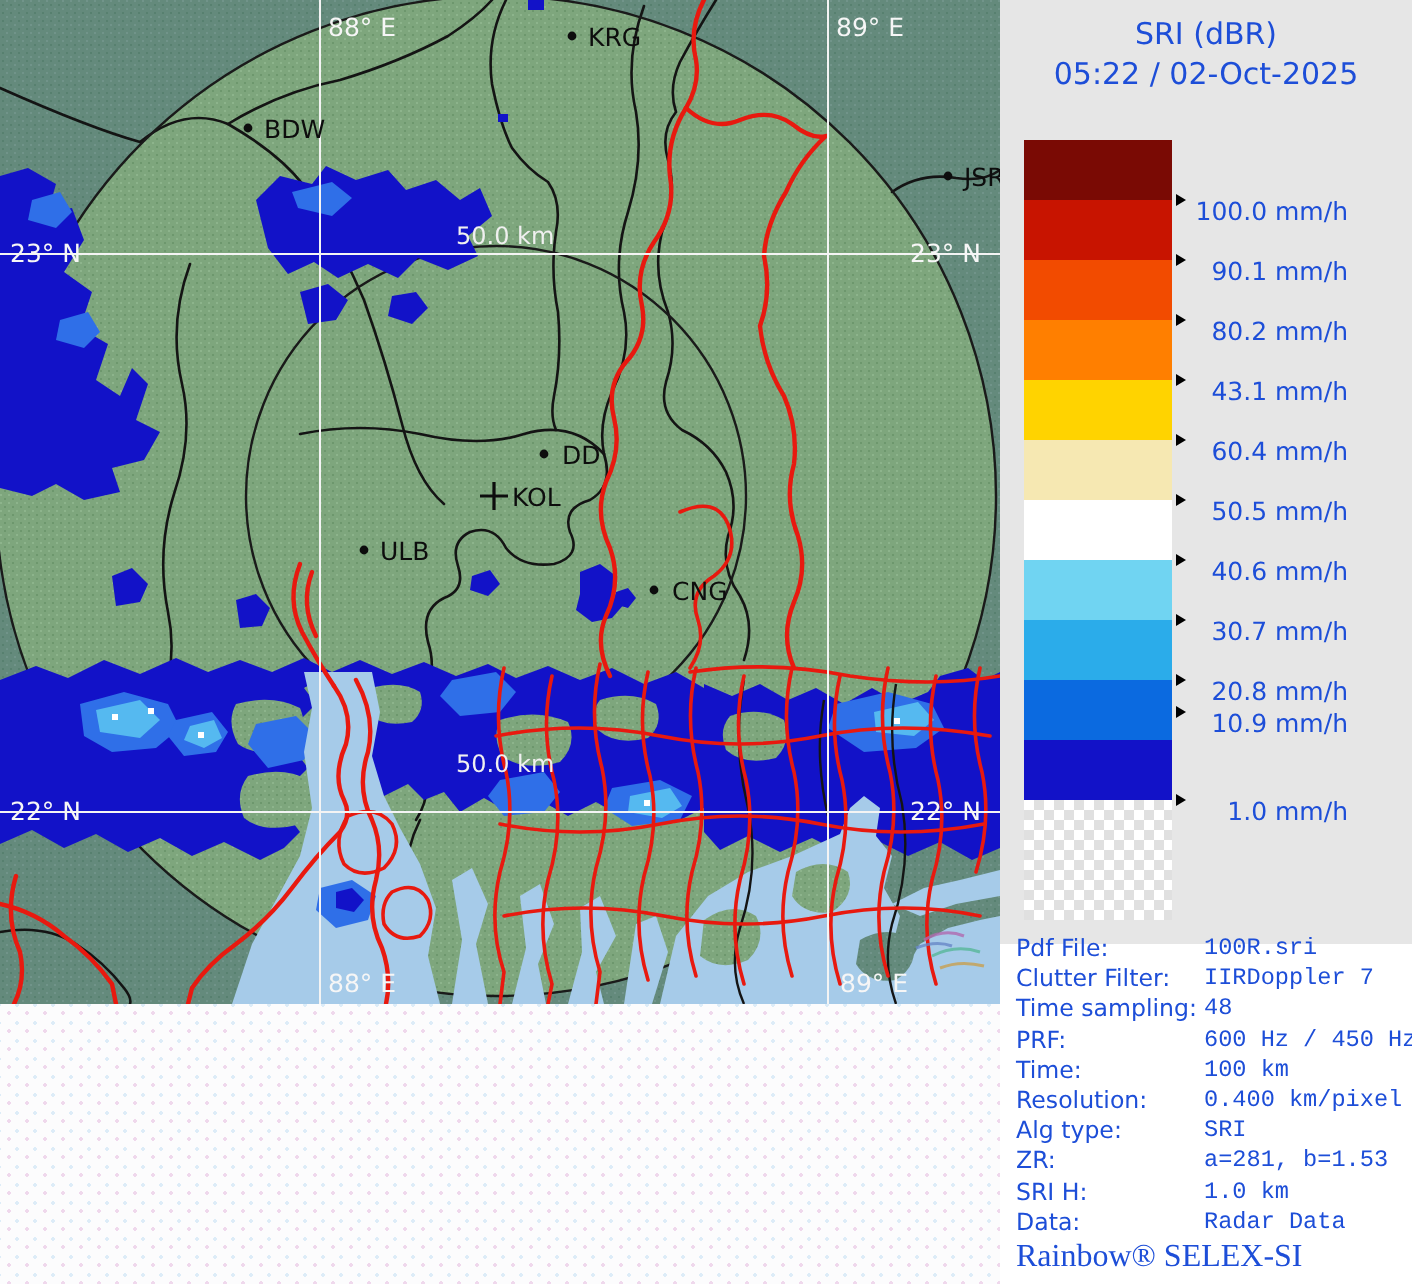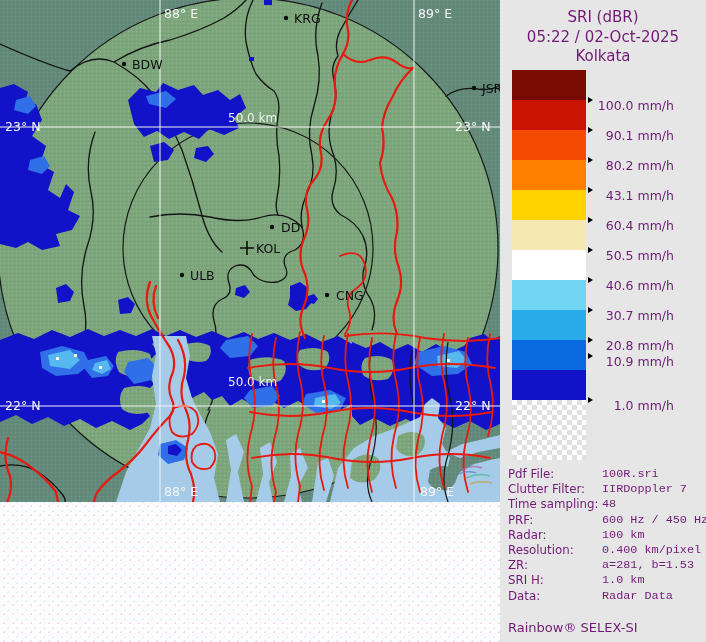--- a/index.html
+++ b/index.html
@@ -7,39 +7,39 @@
        font-family:"DejaVu Sans","Liberation Sans",sans-serif;background:#fff;}
   
   .map-area{position:absolute;left:0;top:0;width:500px;height:502px;}
   .map-area svg{display:block;}
   .nodata-strip{position:absolute;left:0;top:502px;width:500px;height:140px;
     background-color:#fcfcfd;
     background-image:radial-gradient(rgba(216,150,205,.35) 1px,transparent 1px),
                      radial-gradient(rgba(150,200,235,.30) 1px,transparent 1px);
     background-size:9px 9px,9px 9px;background-position:0 0,4px 5px;}
   
-  .panel{position:absolute;left:500px;top:0;width:206px;height:642px;background:#e6e6e6;color:#701a75;}
+  .panel{position:absolute;left:500px;top:0;width:206px;height:472px;background:#e6e6e6;color:#1d4ed8;}
   .panel-title{position:absolute;top:8px;left:0;width:100%;text-align:center;
     font-size:15px;line-height:19.5px;white-space:nowrap;}
   .legend-bar{position:absolute;left:12px;top:70px;width:74px;}
   .legend-bar .seg{height:30px;}
   .legend-bar .checker{height:60px;background-color:#fff;
     background-image:linear-gradient(45deg,#e0e0e0 25%,transparent 25% 75%,#e0e0e0 75%),
                      linear-gradient(45deg,#e0e0e0 25%,transparent 25% 75%,#e0e0e0 75%);
     background-size:10px 10px;background-position:0 0,5px 5px;}
   .legend-labels{position:absolute;left:0;top:70px;width:206px;height:400px;}
   .legend-row{position:absolute;left:88px;width:86px;height:14px;display:flex;align-items:center;}
   .tri{width:0;height:0;border-left:5px solid #000;border-top:3.5px solid transparent;
        border-bottom:3.5px solid transparent;margin-right:4px;flex:0 0 auto;}
   .legend-row .lab{flex:1;text-align:right;font-size:12.5px;white-space:nowrap;margin-top:10px;}
   .meta{position:absolute;left:8px;top:467px;width:196px;font-size:11.8px;}
   .meta-row{height:15.2px;display:flex;white-space:nowrap;}
   .meta-label{width:94px;flex:0 0 auto;}
   .meta-value{flex:1;font-family:Liberation Mono, monospace;}
-  .panel-footer{position:absolute;left:8px;top:620px;font-size:13px;white-space:nowrap;}
+  .panel-footer{position:absolute;left:8px;top:620px;font-size:16px;white-space:nowrap;font-family:Liberation Serif, serif;}
   
   .gratLabel{fill:#f6f6f6;font-size:12.5px;}
   .cityLabel{fill:#0d0d0d;font-size:12.5px;}
   .ringLabel{fill:#f0f0f0;font-size:12px;}
 </style>
 </head>
 <body>
 
 <div class="app">
 
@@ -235,21 +235,20 @@
       </g>
     </svg>
   </div>
 
   <div class="nodata-strip"></div>
 
   <div class="panel">
     <div class="panel-title">
       <div>SRI (dBR)</div>
       <div>05:22 / 02-Oct-2025</div>
-      <div>Kolkata</div>
     </div>
 
     <div class="legend-bar">
       <div class="seg" style="background: rgb(122, 10, 4);"></div>
       <div class="seg" style="background: rgb(200, 20, 0);"></div>
       <div class="seg" style="background: rgb(242, 75, 0);"></div>
       <div class="seg" style="background: rgb(255, 127, 0);"></div>
       <div class="seg" style="background: rgb(255, 211, 0);"></div>
       <div class="seg" style="background: rgb(246, 232, 178);"></div>
       <div class="seg" style="background: rgb(255, 255, 255);"></div>
@@ -318,26 +317,30 @@
         </div>
       <div class="meta-row">
           <span class="meta-label">Time sampling:</span>
           <span class="meta-value">48</span>
         </div>
       <div class="meta-row">
           <span class="meta-label">PRF:</span>
           <span class="meta-value">600 Hz / 450 Hz</span>
         </div>
       <div class="meta-row">
-          <span class="meta-label">Radar:</span>
+          <span class="meta-label">Time:</span>
           <span class="meta-value">100 km</span>
         </div>
       <div class="meta-row">
           <span class="meta-label">Resolution:</span>
           <span class="meta-value">0.400 km/pixel</span>
+        </div>
+      <div class="meta-row">
+          <span class="meta-label">Alg type:</span>
+          <span class="meta-value">SRI</span>
         </div>
       <div class="meta-row">
           <span class="meta-label">ZR:</span>
           <span class="meta-value">a=281, b=1.53</span>
         </div>
       <div class="meta-row">
           <span class="meta-label">SRI H:</span>
           <span class="meta-value">1.0 km</span>
         </div>
       <div class="meta-row">

